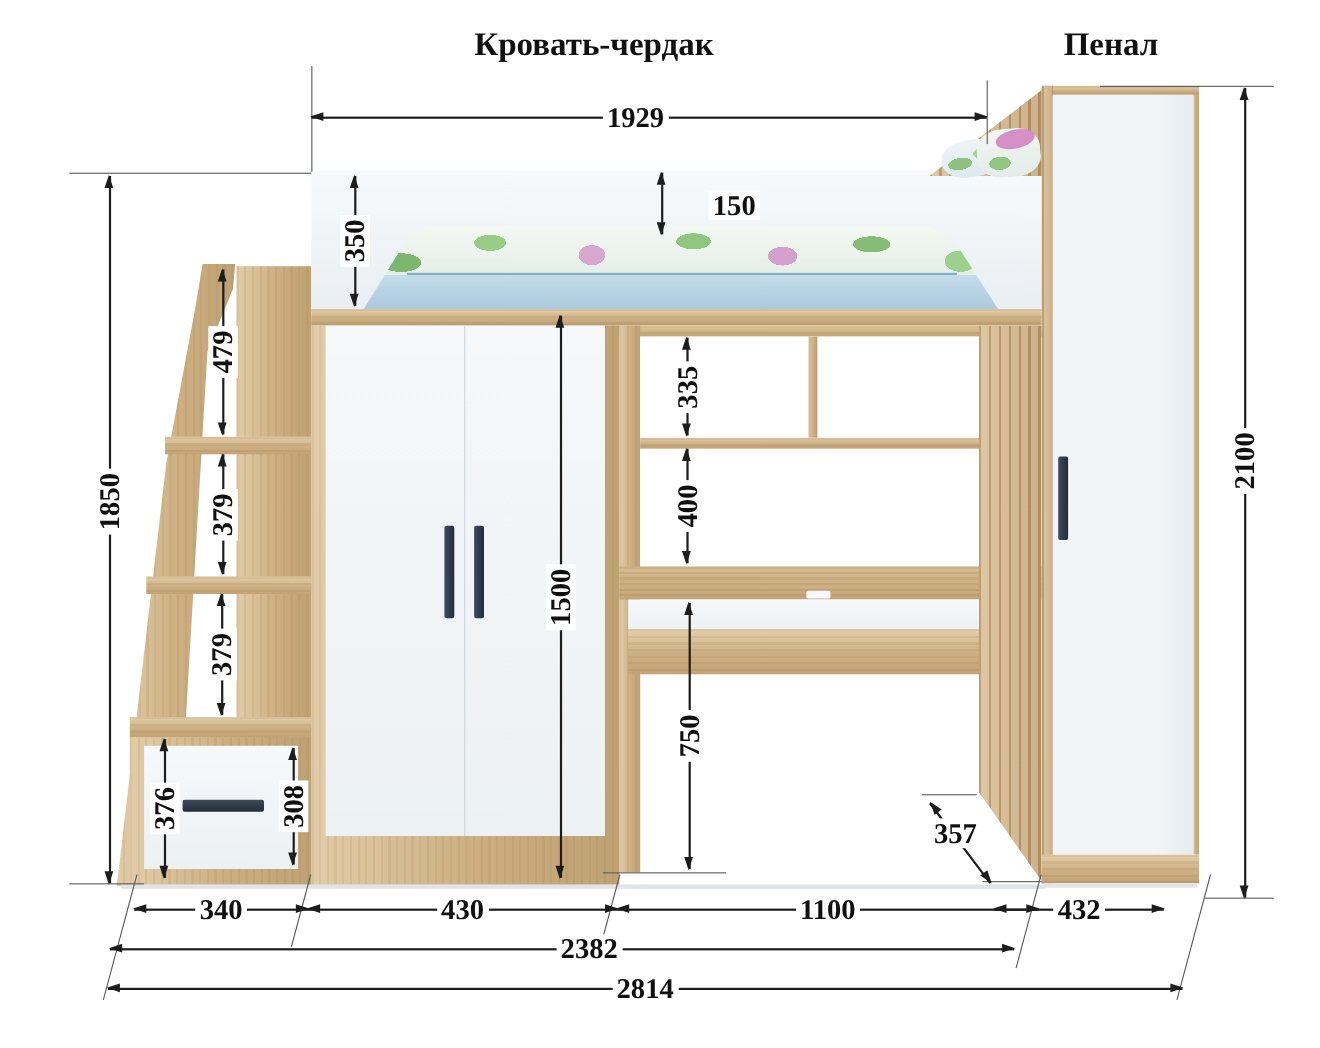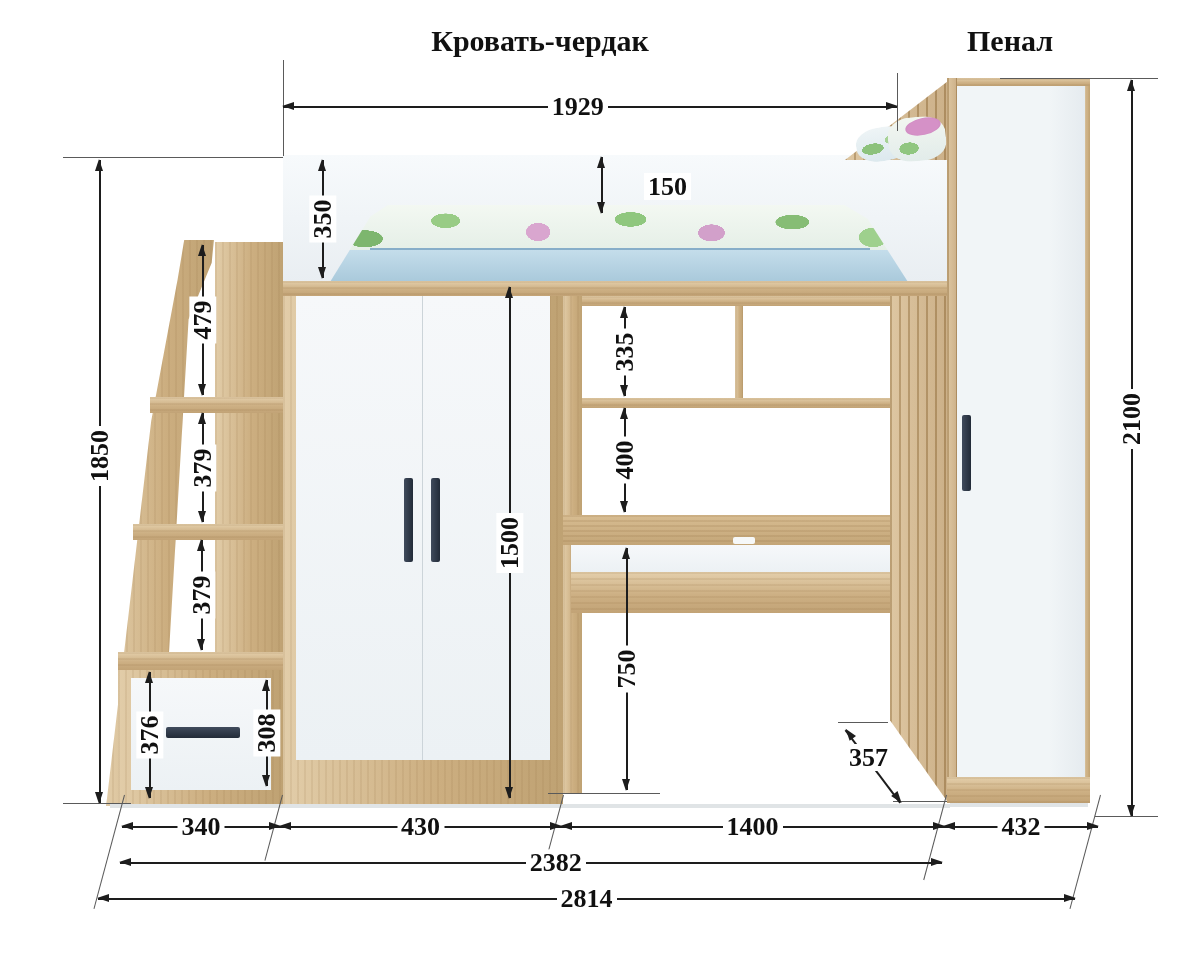--- a/index.html
+++ b/index.html
@@ -254,30 +254,30 @@
   <div class="dimh" style="left:280px;top:820px;width:281px;">
     <i class="ln"></i>
       <i class="a-l"></i>
       <i class="a-r"></i>
     <span class="lab">430</span>
   </div>
   <div class="dimh" style="left:561px;top:820px;width:383px;">
     <i class="ln"></i>
       <i class="a-l"></i>
       <i class="a-r"></i>
-    <span class="lab">1400</span>
-  </div>
-  <div class="dimh" style="left:944px;top:820px;width:154px;">
+    <span class="lab">1100</span>
+  </div>
+  <div class="dimh" style="left:904px;top:820px;width:154px;">
     <i class="ln"></i>
       <i class="a-l"></i>
       <i class="a-r"></i>
     <span class="lab">432</span>
   </div>
 
-  <div class="dimh" style="left:120px;top:856px;width:822px;">
+  <div class="dimh" style="left:100px;top:856px;width:822px;">
     <i class="ln"></i>
       <i class="a-l"></i>
       <i class="a-r"></i>
     <span class="lab" style="left:53%;">2382</span>
   </div>
 
   <div class="dimh" style="left:98px;top:892px;width:977px;font-family:Liberation Serif, serif;">
     <i class="ln"></i>
       <i class="a-l"></i>
       <i class="a-r"></i>

